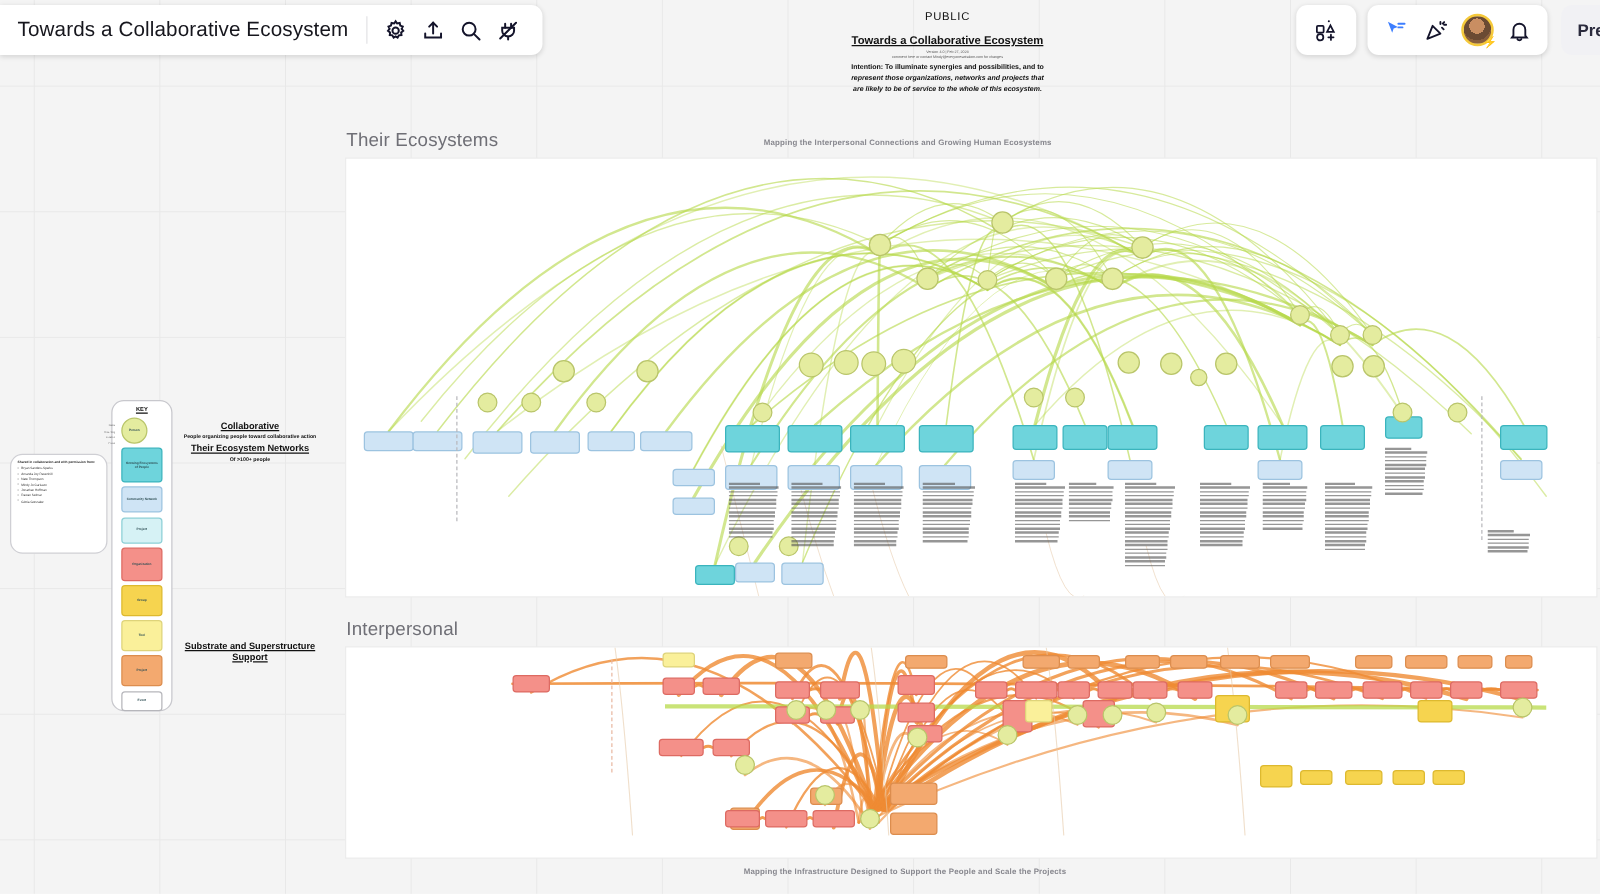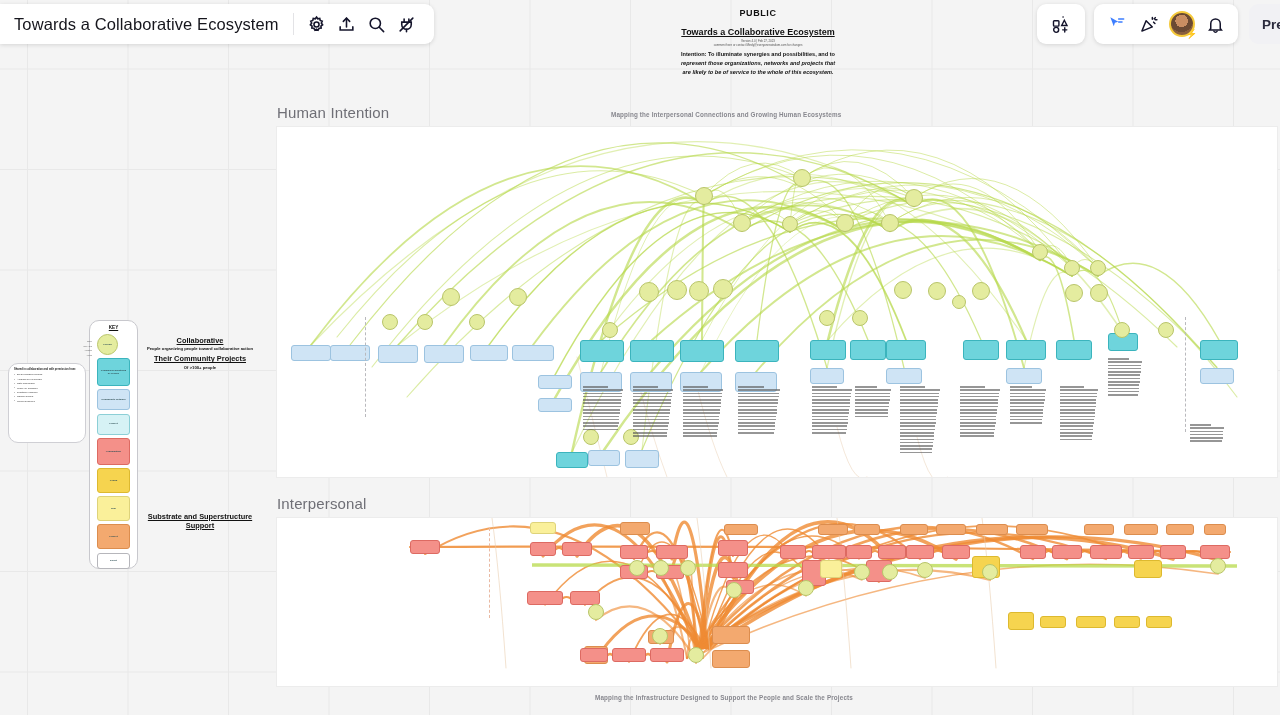--- a/index.html
+++ b/index.html
@@ -62,21 +62,21 @@
     display: flex; align-items: center; padding: 0 13px;
     font-size: 13.5px; font-weight: 700; color: #2b2b3d;
     white-space: nowrap; z-index: 40; cursor: pointer;
   }
 
   
   #header-block {
     position: absolute; left: 633px; top: 8px; width: 250px;
     text-align: center; z-index: 20;
   }
-  #hdr-public { font-size: 9px; font-weight: 700; color: #111; letter-spacing: .6px; }
+  #hdr-public { font-size: 9px; font-weight: 400; color: #111; letter-spacing: .6px; }
   #hdr-title {
     font-size: 9px; font-weight: 700; color: #111;
     text-decoration: underline; margin-top: 9px;
   }
   #hdr-version { font-size: 2.9px; color: #555; margin-top: 2px; line-height: 1.45; }
   #hdr-intent {
     font-size: 5.6px; font-weight: 700; color: #111;
     margin-top: 3px; line-height: 1.55;
   }
   #hdr-intent .it { font-style: italic; }
@@ -741,21 +741,21 @@
     <div>Version 4.0 | Feb 27, 2023</div>
     <div>comment here or contact Mindy@everyoneswisdom.com for changes</div>
   </div>
   <div id="hdr-intent">
     <div>Intention: To illuminate synergies and possibilities, and to</div>
     <div class="it">represent those organizations, networks and projects that</div>
     <div class="it">are likely to be of service to the whole of this ecosystem.</div>
   </div>
 </div>
 
-<div class="section-title" id="sec-human">Human Intention</div>
+<div class="section-title" id="sec-human">Their Ecosystems</div>
 <div class="section-sub" id="sub-human">Mapping the Interpersonal Connections and Growing Human Ecosystems</div>
 <div class="section-title" id="sec-infra">Interpersonal</div>
 <div class="section-sub" id="sub-infra">Mapping the Infrastructure Designed to Support the People and Scale the Projects</div>
 
 <div id="credits">
   <div id="credits-title">Shared in collaboration and with permission from:</div>
   <ul id="credits-list">
       <li>Bryan Sanders-Sparks</li>
       <li>Amanda Joy Ravenhill</li>
       <li>Nate Thompson</li>
@@ -801,19 +801,19 @@
       <div>Name</div>
       <div>Role / Org</div>
       <div>Location</div>
       <div>Focus</div>
     </div>
   </div>
 
 <div class="side-label" id="label-orgs">
   <div class="hd">Collaborative</div>
   <div class="sb">People organizing people toward collaborative action</div>
-  <div class="hd" style="margin-top:3px">Their Community Projects</div>
+  <div class="hd" style="margin-top:3px">Their Ecosystem Networks</div>
   <div class="sb">Of &gt;100+ people</div>
 </div>
 
 <div class="side-label" id="label-substrate">
   <div class="hd">Substrate and Superstructure Support</div>
 </div>
 
 </body></html>

